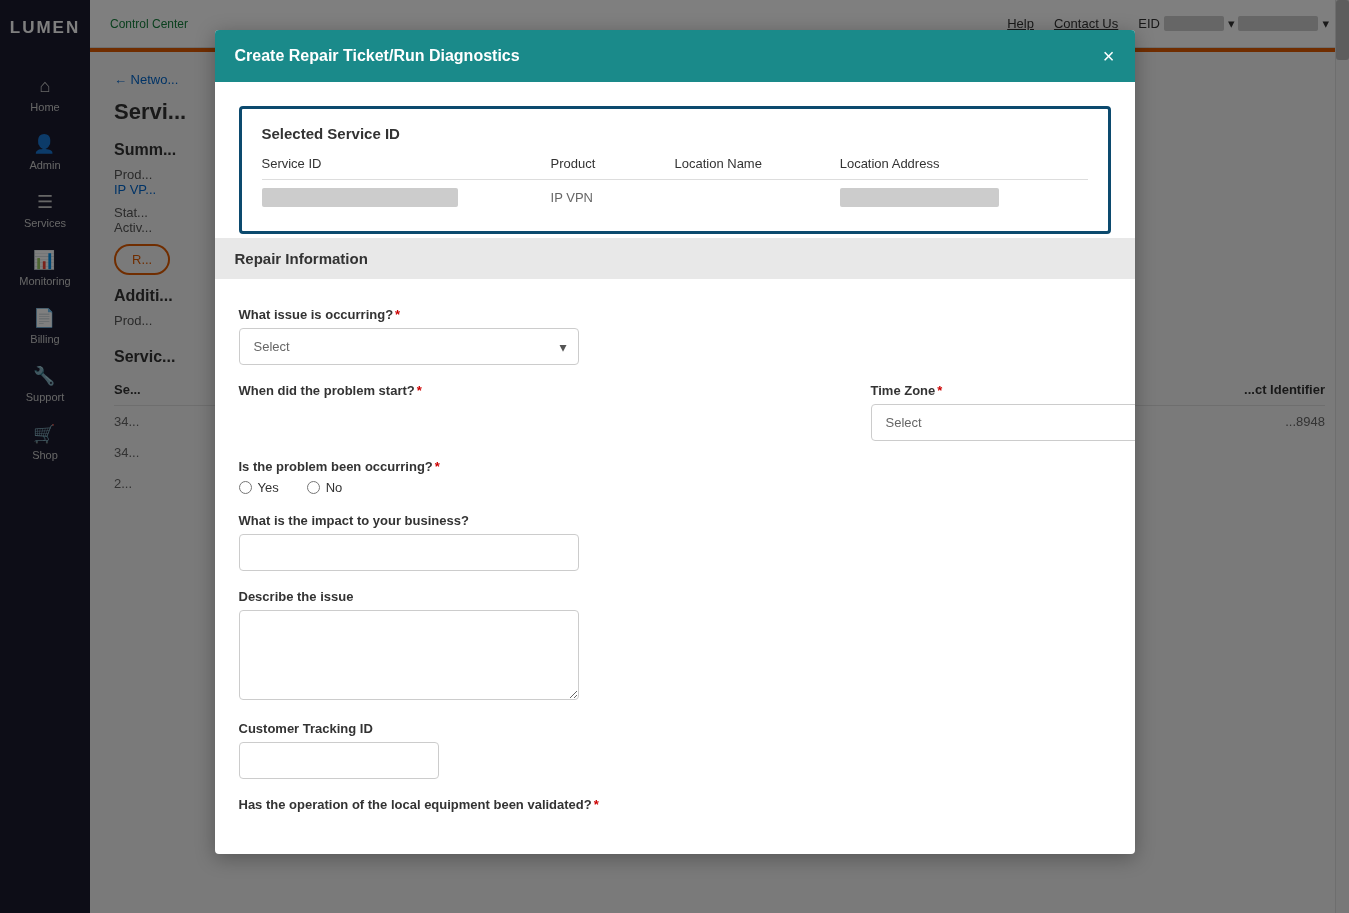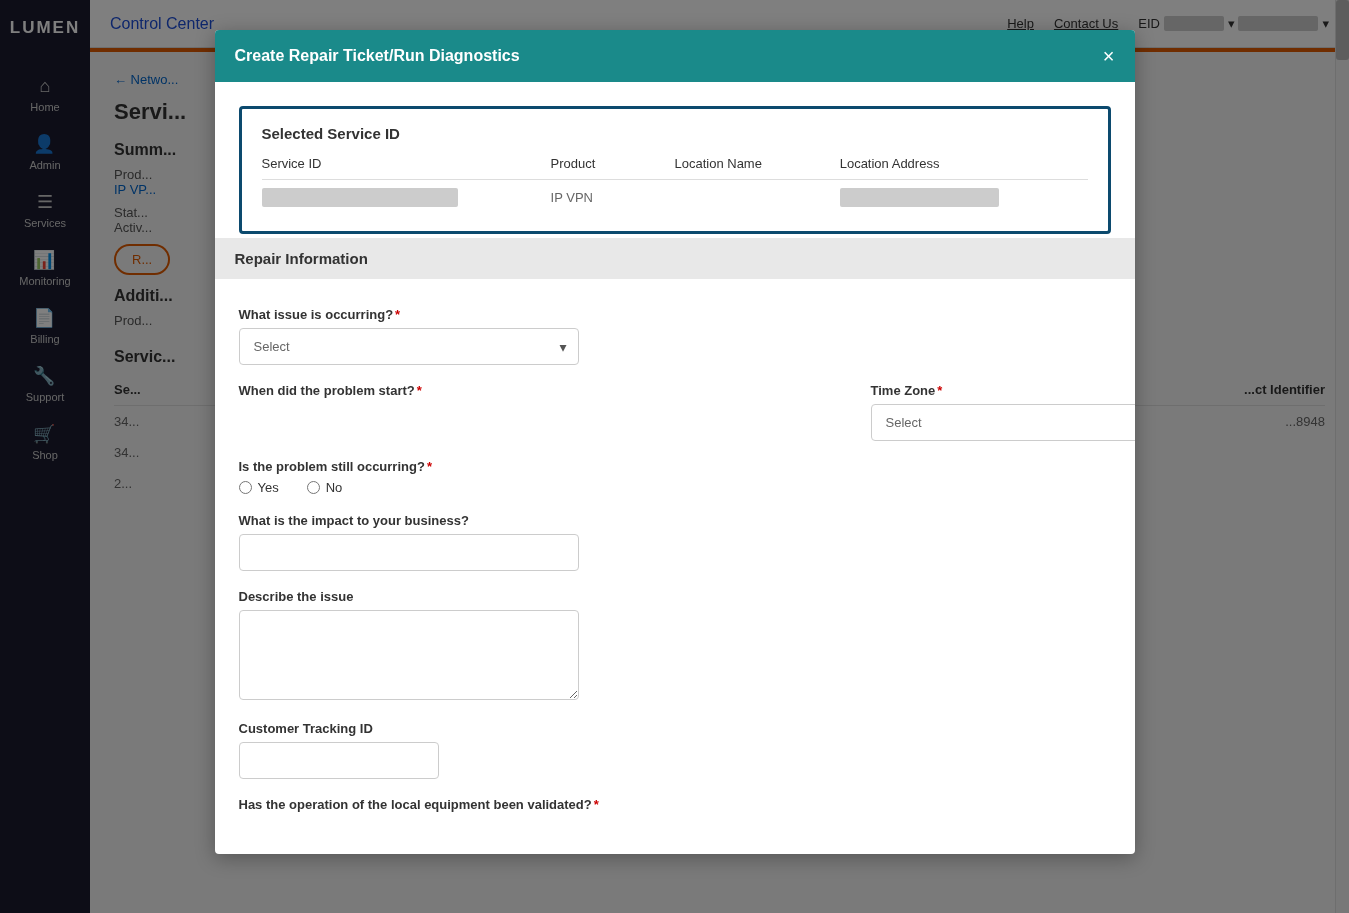--- a/index.html
+++ b/index.html
@@ -67,23 +67,23 @@
       height: 48px;
       background: #fff;
       border-bottom: 1px solid #ddd;
       display: flex;
       align-items: center;
       padding: 0 20px;
       justify-content: space-between;
     }
 
     .top-bar-left {
-      font-size: 16px;
+      font-size: 12px;
       font-weight: 500;
-      color: #1d4ed8;
+      color: #15803d;
     }
 
     .top-bar-right {
       display: flex;
       align-items: center;
       gap: 20px;
       font-size: 13px;
     }
 
     .top-bar-right a {
@@ -567,21 +567,21 @@
                   <option value="">Select</option>
                 </select>
                 
               </div>
             </div>
           </div>
         </div>
 
         <div class="form-group">
           <label class="form-label">
-            <span>Is the problem still occurring?</span><span class="required-star">*</span>
+            <span>Is the problem been occurring?</span><span class="required-star">*</span>
           </label>
           <div class="radio-group">
             <label class="radio-label">
               <input type="radio" name="still_occurring" value="yes" style="">
               <span>Yes</span>
             </label>
             <label class="radio-label">
               <input type="radio" name="still_occurring" value="no" style="">
               <span>No</span>
             </label>

